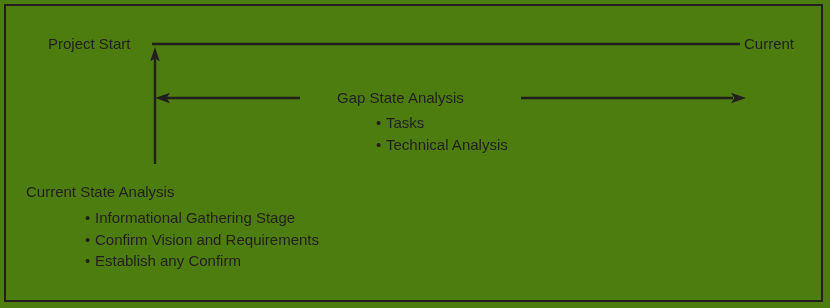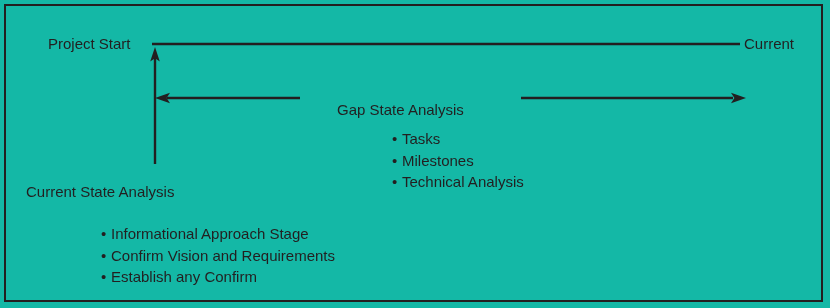--- a/index.html
+++ b/index.html
@@ -4,21 +4,21 @@
 <style>
   html, body {
     margin: 0;
     padding: 0;
     background: #ffffff;
   }
   #canvas {
     position: relative;
     width: 830px;
     height: 308px;
-    background: #14b8a6;
+    background: #4d7c0f;
     font-family: "Liberation Sans", sans-serif;
     overflow: hidden;
   }
   #frame {
     position: absolute;
     left: 4px;
     top: 4px;
     width: 819px;
     height: 298px;
     border: 2px solid #231f20;
@@ -42,39 +42,39 @@
   #project-start-label {
     left: 48px;
     top: 36px;
   }
   #vision-label {
     left: 744px;
     top: 36px;
   }
   #gap-state-title {
     left: 337px;
-    top: 102px;
+    top: 90px;
   }
   #gap-bullets {
     position: absolute;
     left: 376px;
     top: 112px;
   }
   #current-state-title {
     left: 26px;
     top: 184px;
   }
   #current-bullets {
     position: absolute;
     left: 85px;
     top: 207px;
   }
   .bullet-list {
     list-style: none;
-    margin: 16px;
+    margin: 0;
     padding: 0;
   }
   .bullet-list li {
     color: #231f20;
     font-size: 15px;
     line-height: 21.5px;
     white-space: nowrap;
     font-family: "Liberation Sans", sans-serif;
   }
   .bullet-list li .dot {
@@ -105,28 +105,27 @@
 
   <div class="lbl" id="project-start-label">Project Start</div>
 
   <div class="lbl" id="vision-label">Current</div>
 
   <div class="lbl" id="gap-state-title">Gap State Analysis</div>
 
   <div id="gap-bullets">
     <ul class="bullet-list">
       <li><span class="dot">•</span><span>Tasks</span></li>
-      <li><span class="dot">•</span><span>Milestones</span></li>
       <li><span class="dot">•</span><span>Technical Analysis</span></li>
     </ul>
   </div>
 
   <div class="lbl" id="current-state-title">Current State Analysis</div>
 
   <div id="current-bullets">
     <ul class="bullet-list">
-      <li><span class="dot">•</span><span>Informational Approach Stage</span></li>
+      <li><span class="dot">•</span><span>Informational Gathering Stage</span></li>
       <li><span class="dot">•</span><span>Confirm Vision and Requirements</span></li>
       <li><span class="dot">•</span><span>Establish any Confirm</span></li>
     </ul>
   </div>
 
 </div>
 
 </body></html>

